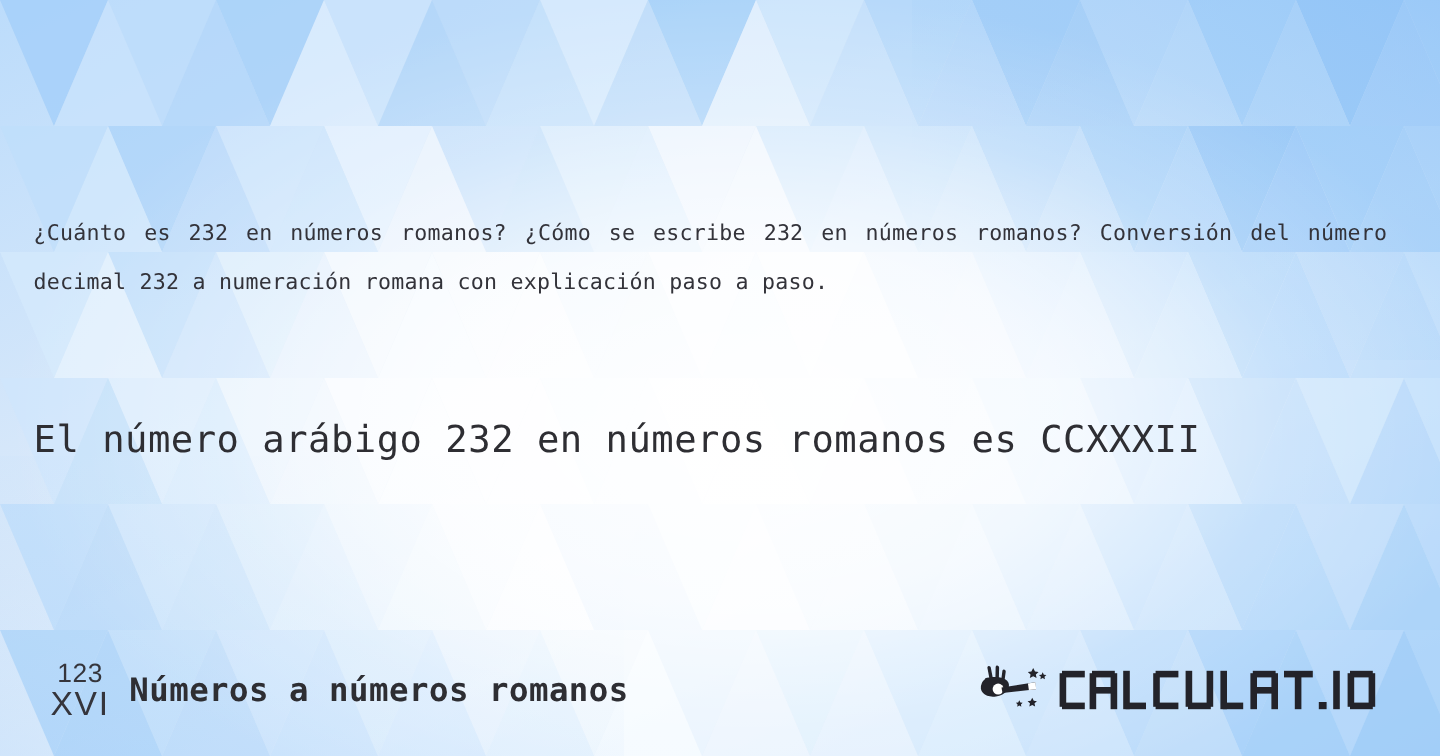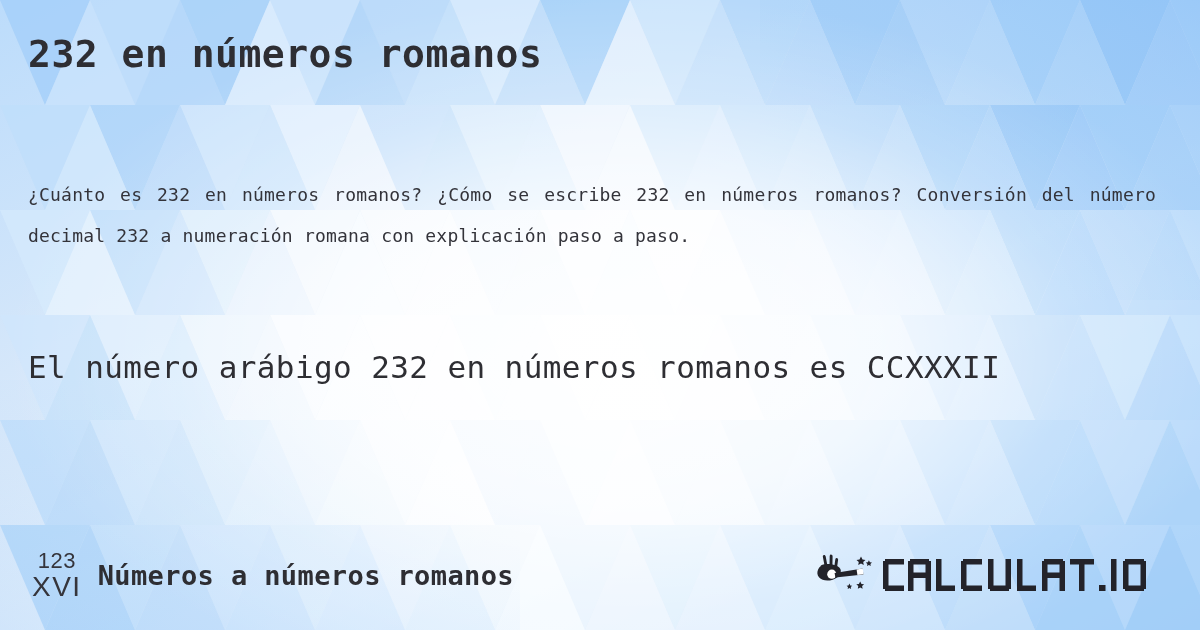--- a/index.html
+++ b/index.html
@@ -89,21 +89,21 @@
     font-weight: 400;
     letter-spacing: 0.4px;
     color: #2e2e33;
     text-align: justify;
     text-align-last: left;
   }
 
   
   .footer {
     position: absolute;
-    left: 4px;
+    left: 14px;
     right: 0;
     bottom: 26px;
     height: 58px;
     display: flex;
     align-items: center;
     justify-content: space-between;
     padding: 0 28px;
     box-sizing: border-box;
   }
 
@@ -357,21 +357,20 @@
     </g>
 
     <rect x="760" y="0" width="440" height="300" fill="url(#gtr)" opacity="0.55"></rect>
     <rect x="0" y="380" width="520" height="250" fill="url(#gbl)" opacity="0.35"></rect>
   </svg>
 
   <div id="bg-wash"></div>
 
   <div id="content">
 
-    <h1 class="page-title">232 en números romanos</h1>
 
     <p class="intro">¿Cuánto es 232 en números romanos? ¿Cómo se escribe 232 en números romanos? Conversión del número decimal 232 a numeración romana con explicación paso a paso.</p>
 
     <p class="result">El número arábigo 232 en números romanos es CCXXXII</p>
 
     <div class="footer">
 
       <div class="footer-left">
 
         <div class="mark-123xvi">

